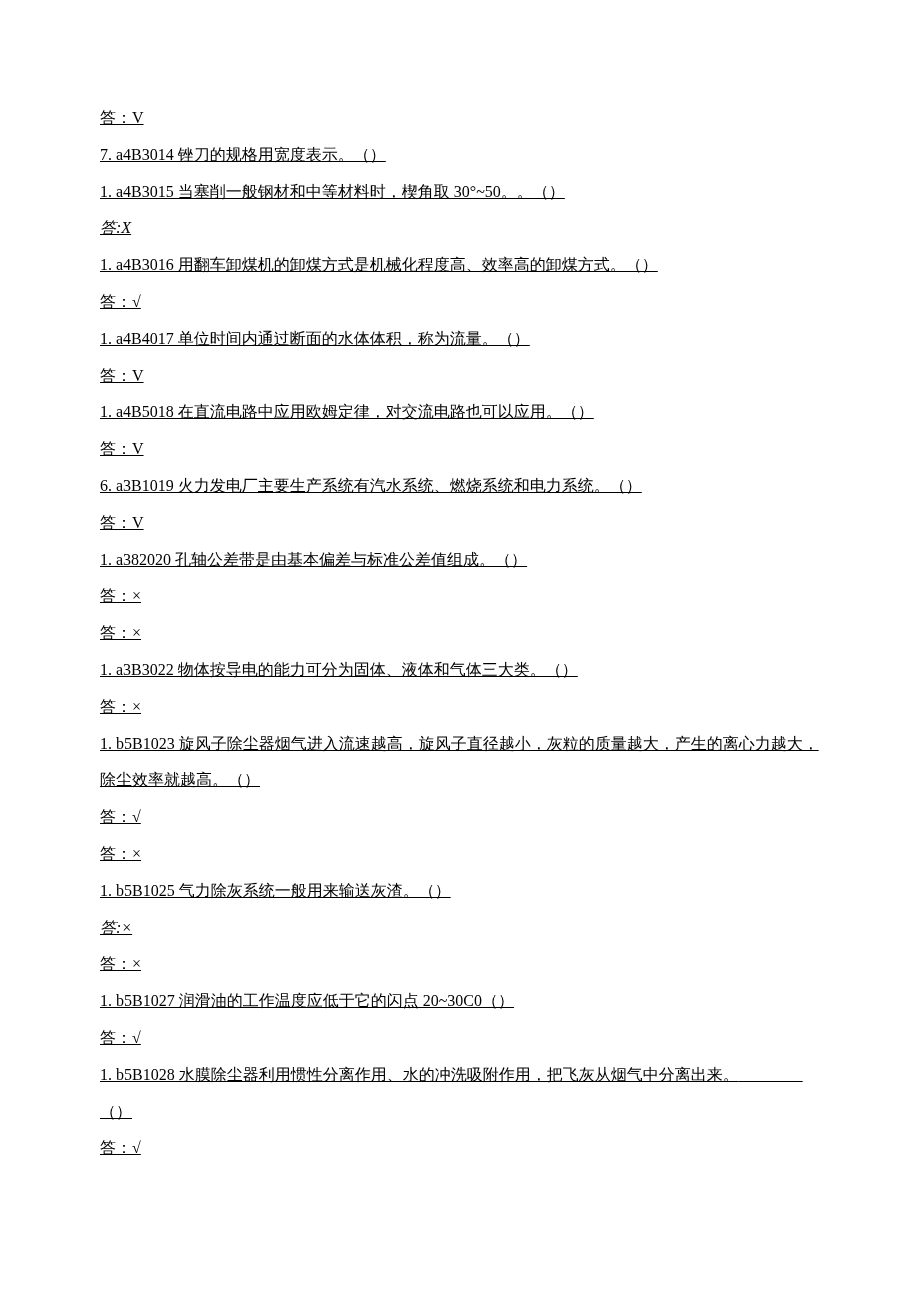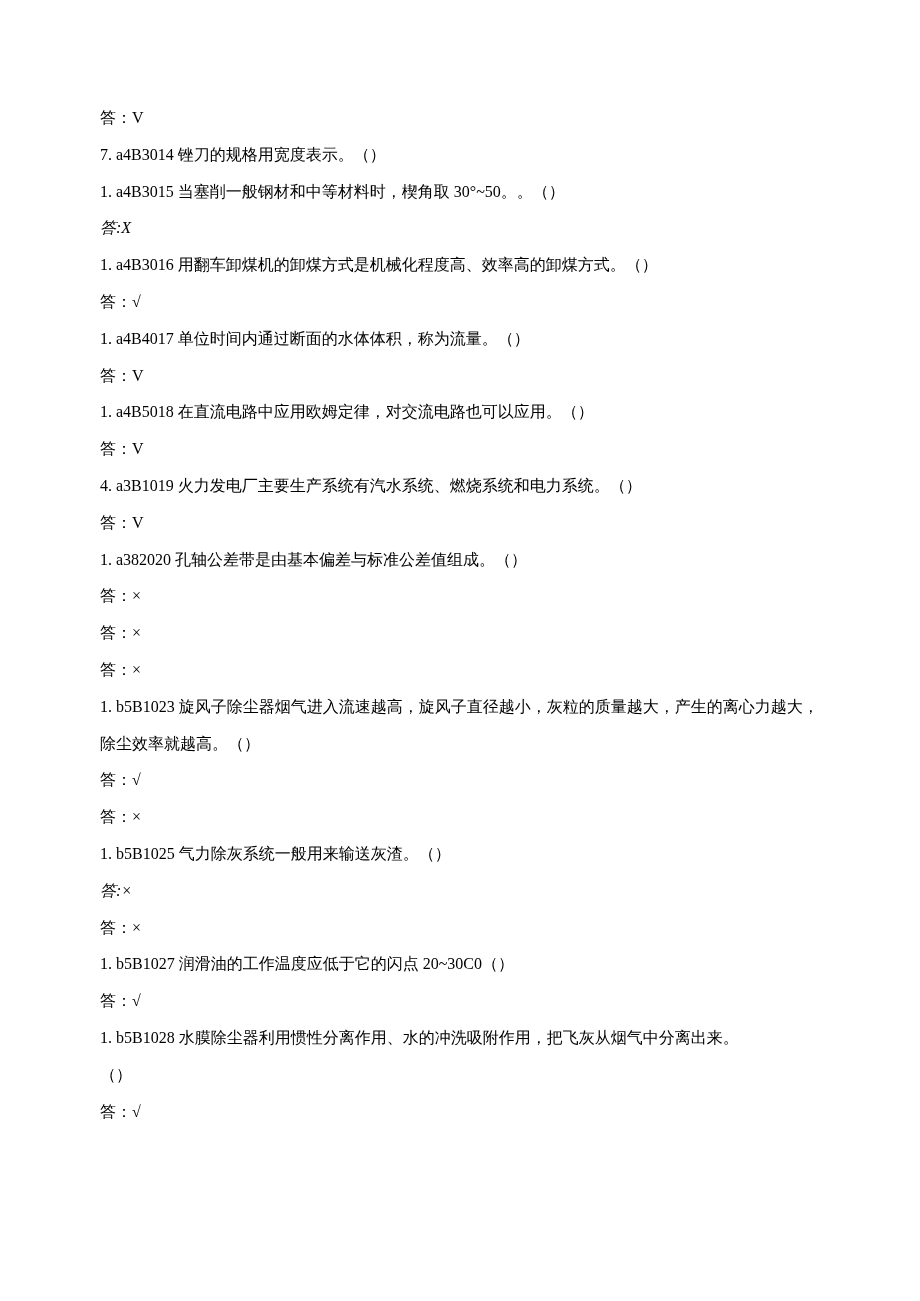--- a/index.html
+++ b/index.html
@@ -8,44 +8,46 @@
       line-height: 2.3;
       background: #fff;
       color: #000;
       padding: 100px 100px 60px 100px;
       margin: 0;
       width: 920px;
       box-sizing: border-box;
     }
     .line {
       white-space: normal;
+      text-decoration: underline;
     }
     .italic {
       font-style: italic;
     }
   </style>
 </head>
 <body>
 
 <div id="content">
     <div class="line">答：V</div>
     <div class="line">7. a4B3014 锉刀的规格用宽度表示。（）</div>
     <div class="line">1. a4B3015 当塞削一般钢材和中等材料时，楔角取 30°~50。。（）</div>
     <div class="line italic">答:X</div>
     <div class="line">1. a4B3016 用翻车卸煤机的卸煤方式是机械化程度高、效率高的卸煤方式。（）</div>
     <div class="line">答：√</div>
     <div class="line">1. a4B4017 单位时间内通过断面的水体体积，称为流量。（）</div>
     <div class="line">答：V</div>
     <div class="line">1. a4B5018 在直流电路中应用欧姆定律，对交流电路也可以应用。（）</div>
     <div class="line">答：V</div>
-    <div class="line">4. a3B1019 火力发电厂主要生产系统有汽水系统、燃烧系统和电力系统。（）</div>
+    <div class="line">6. a3B1019 火力发电厂主要生产系统有汽水系统、燃烧系统和电力系统。（）</div>
     <div class="line">答：V</div>
     <div class="line">1. a382020 孔轴公差带是由基本偏差与标准公差值组成。（）</div>
     <div class="line">答：×</div>
     <div class="line">答：×</div>
+    <div class="line">1. a3B3022 物体按导电的能力可分为固体、液体和气体三大类。（）</div>
     <div class="line">答：×</div>
     <div class="line">1. b5B1023 旋风子除尘器烟气进入流速越高，旋风子直径越小，灰粒的质量越大，产生的离心力越大，除尘效率就越高。（）</div>
     <div class="line">答：√</div>
     <div class="line">答：×</div>
     <div class="line">1. b5B1025 气力除灰系统一般用来输送灰渣。（）</div>
     <div class="line italic">答:×</div>
     <div class="line">答：×</div>
     <div class="line">1. b5B1027 润滑油的工作温度应低于它的闪点 20~30C0（）</div>
     <div class="line">答：√</div>
     <div class="line">1. b5B1028 水膜除尘器利用惯性分离作用、水的冲洗吸附作用，把飞灰从烟气中分离出来。　　　　（）</div>

